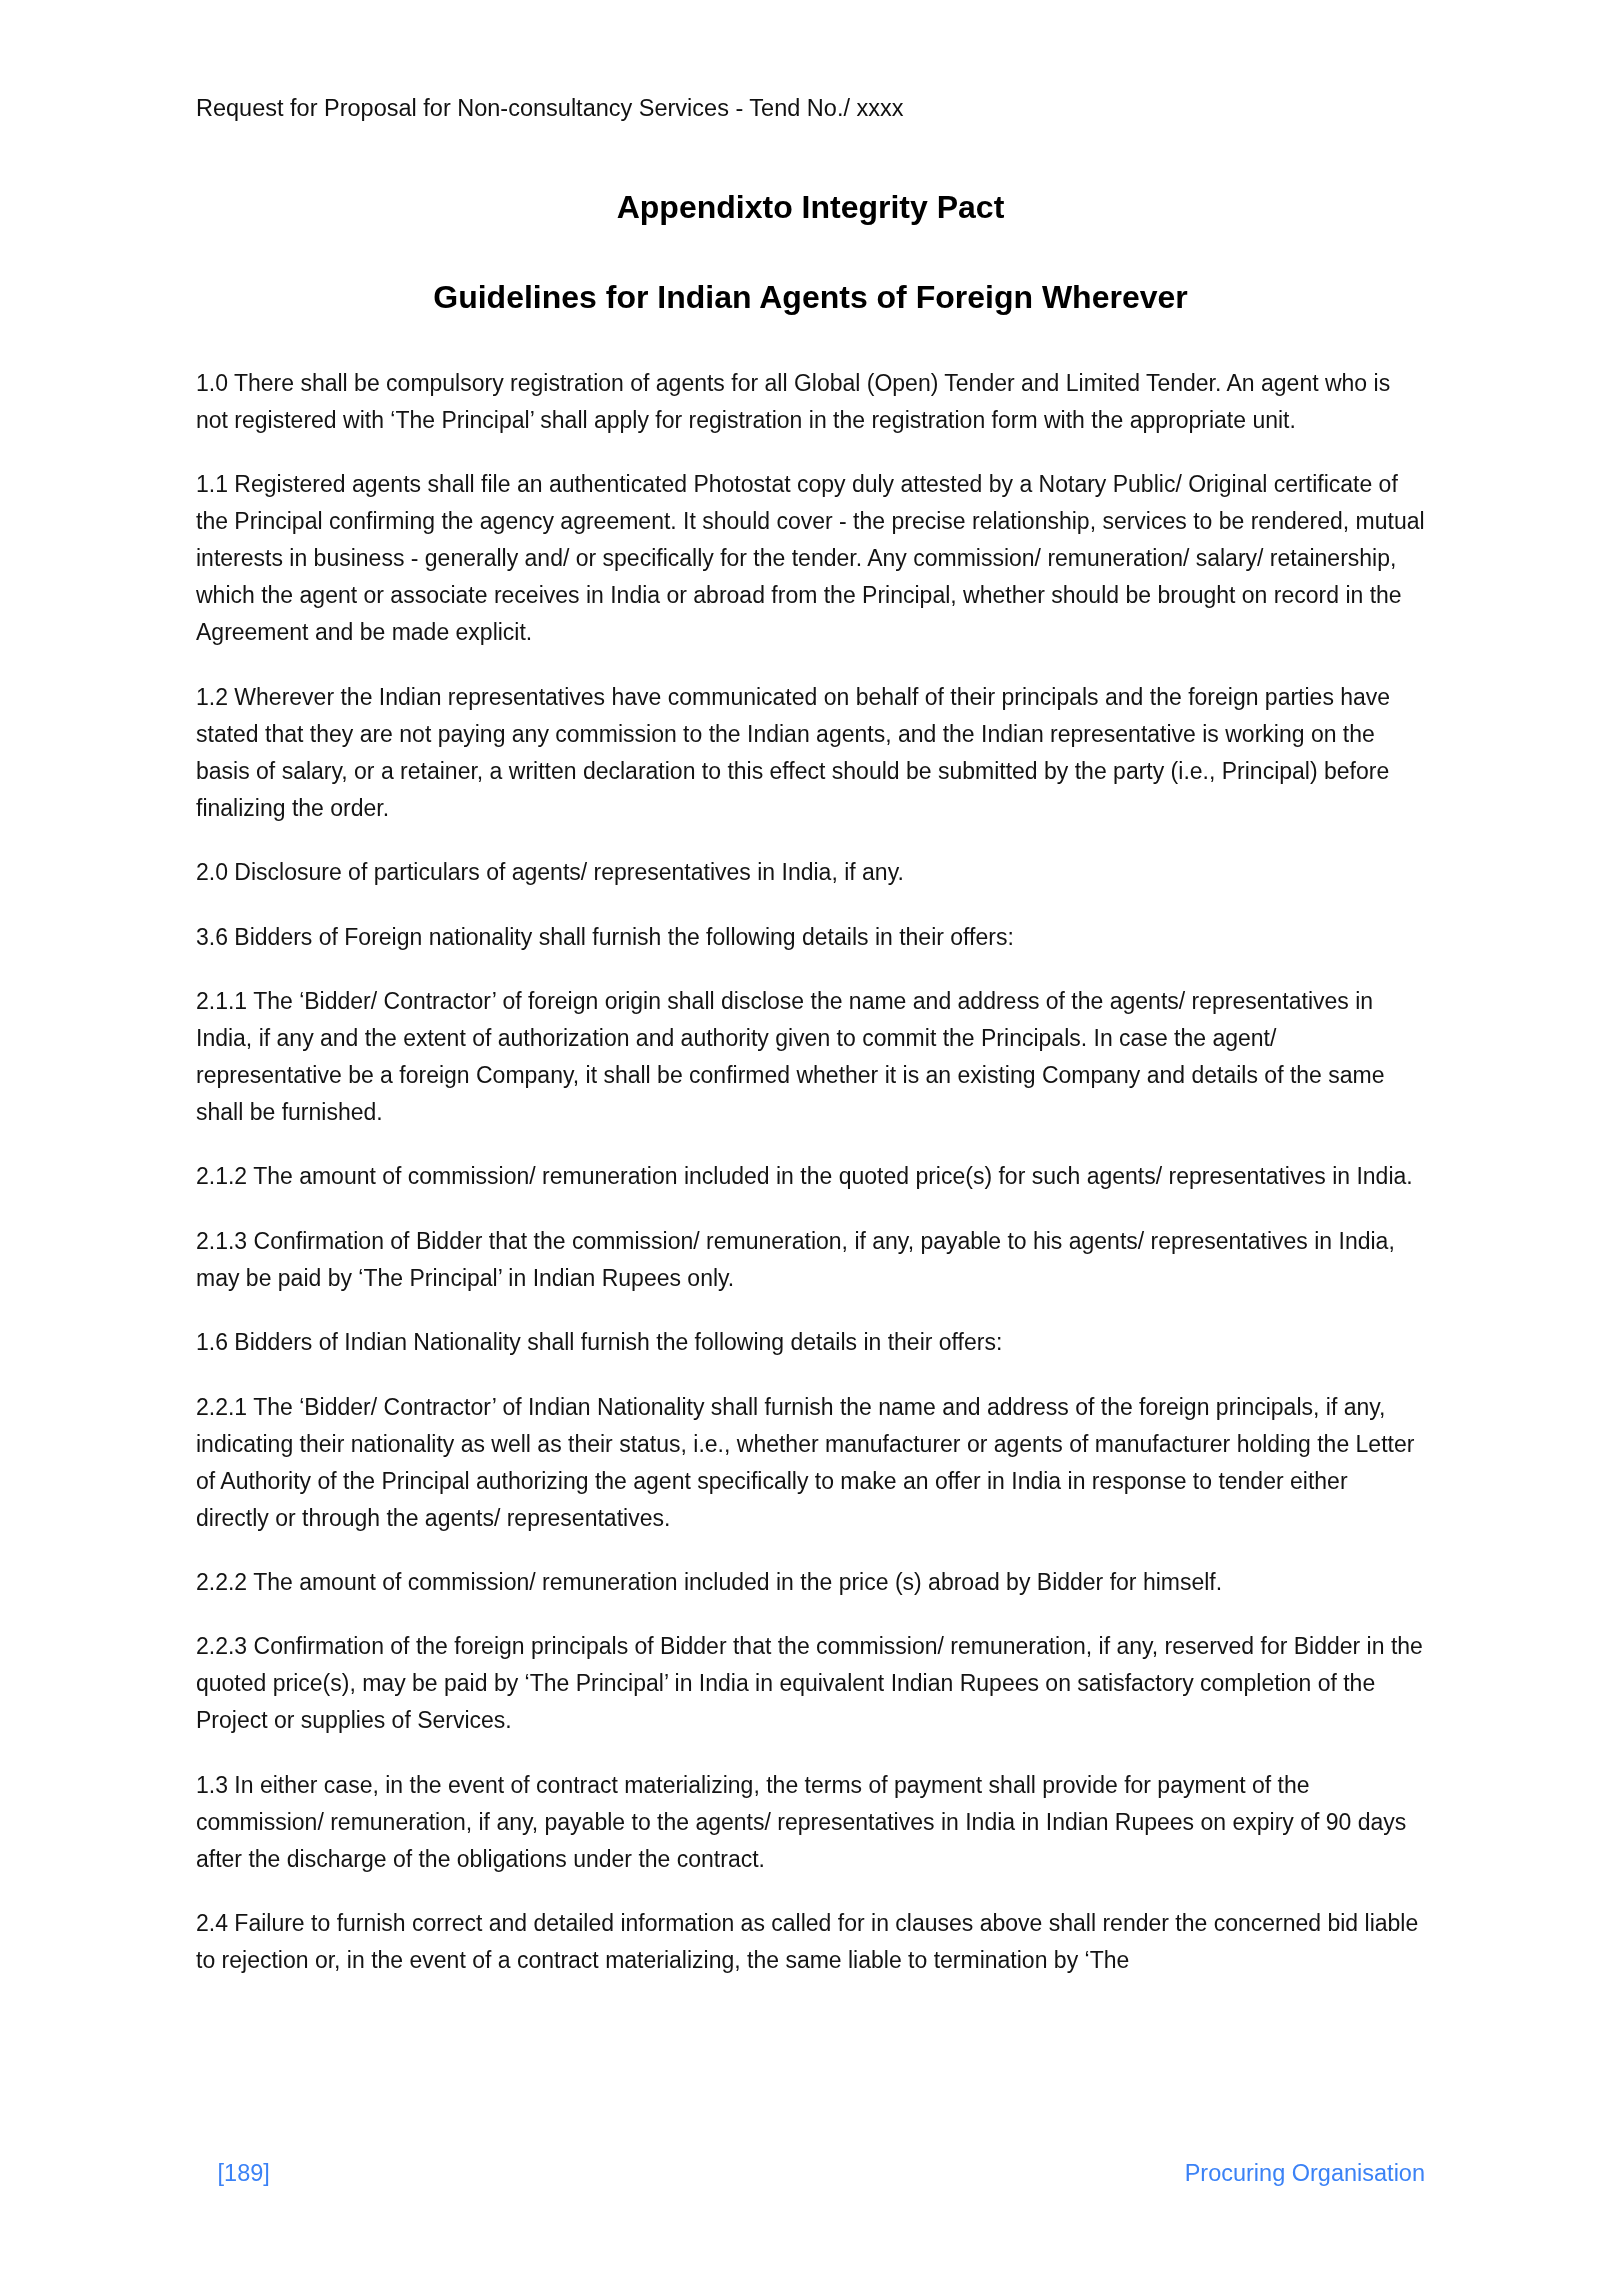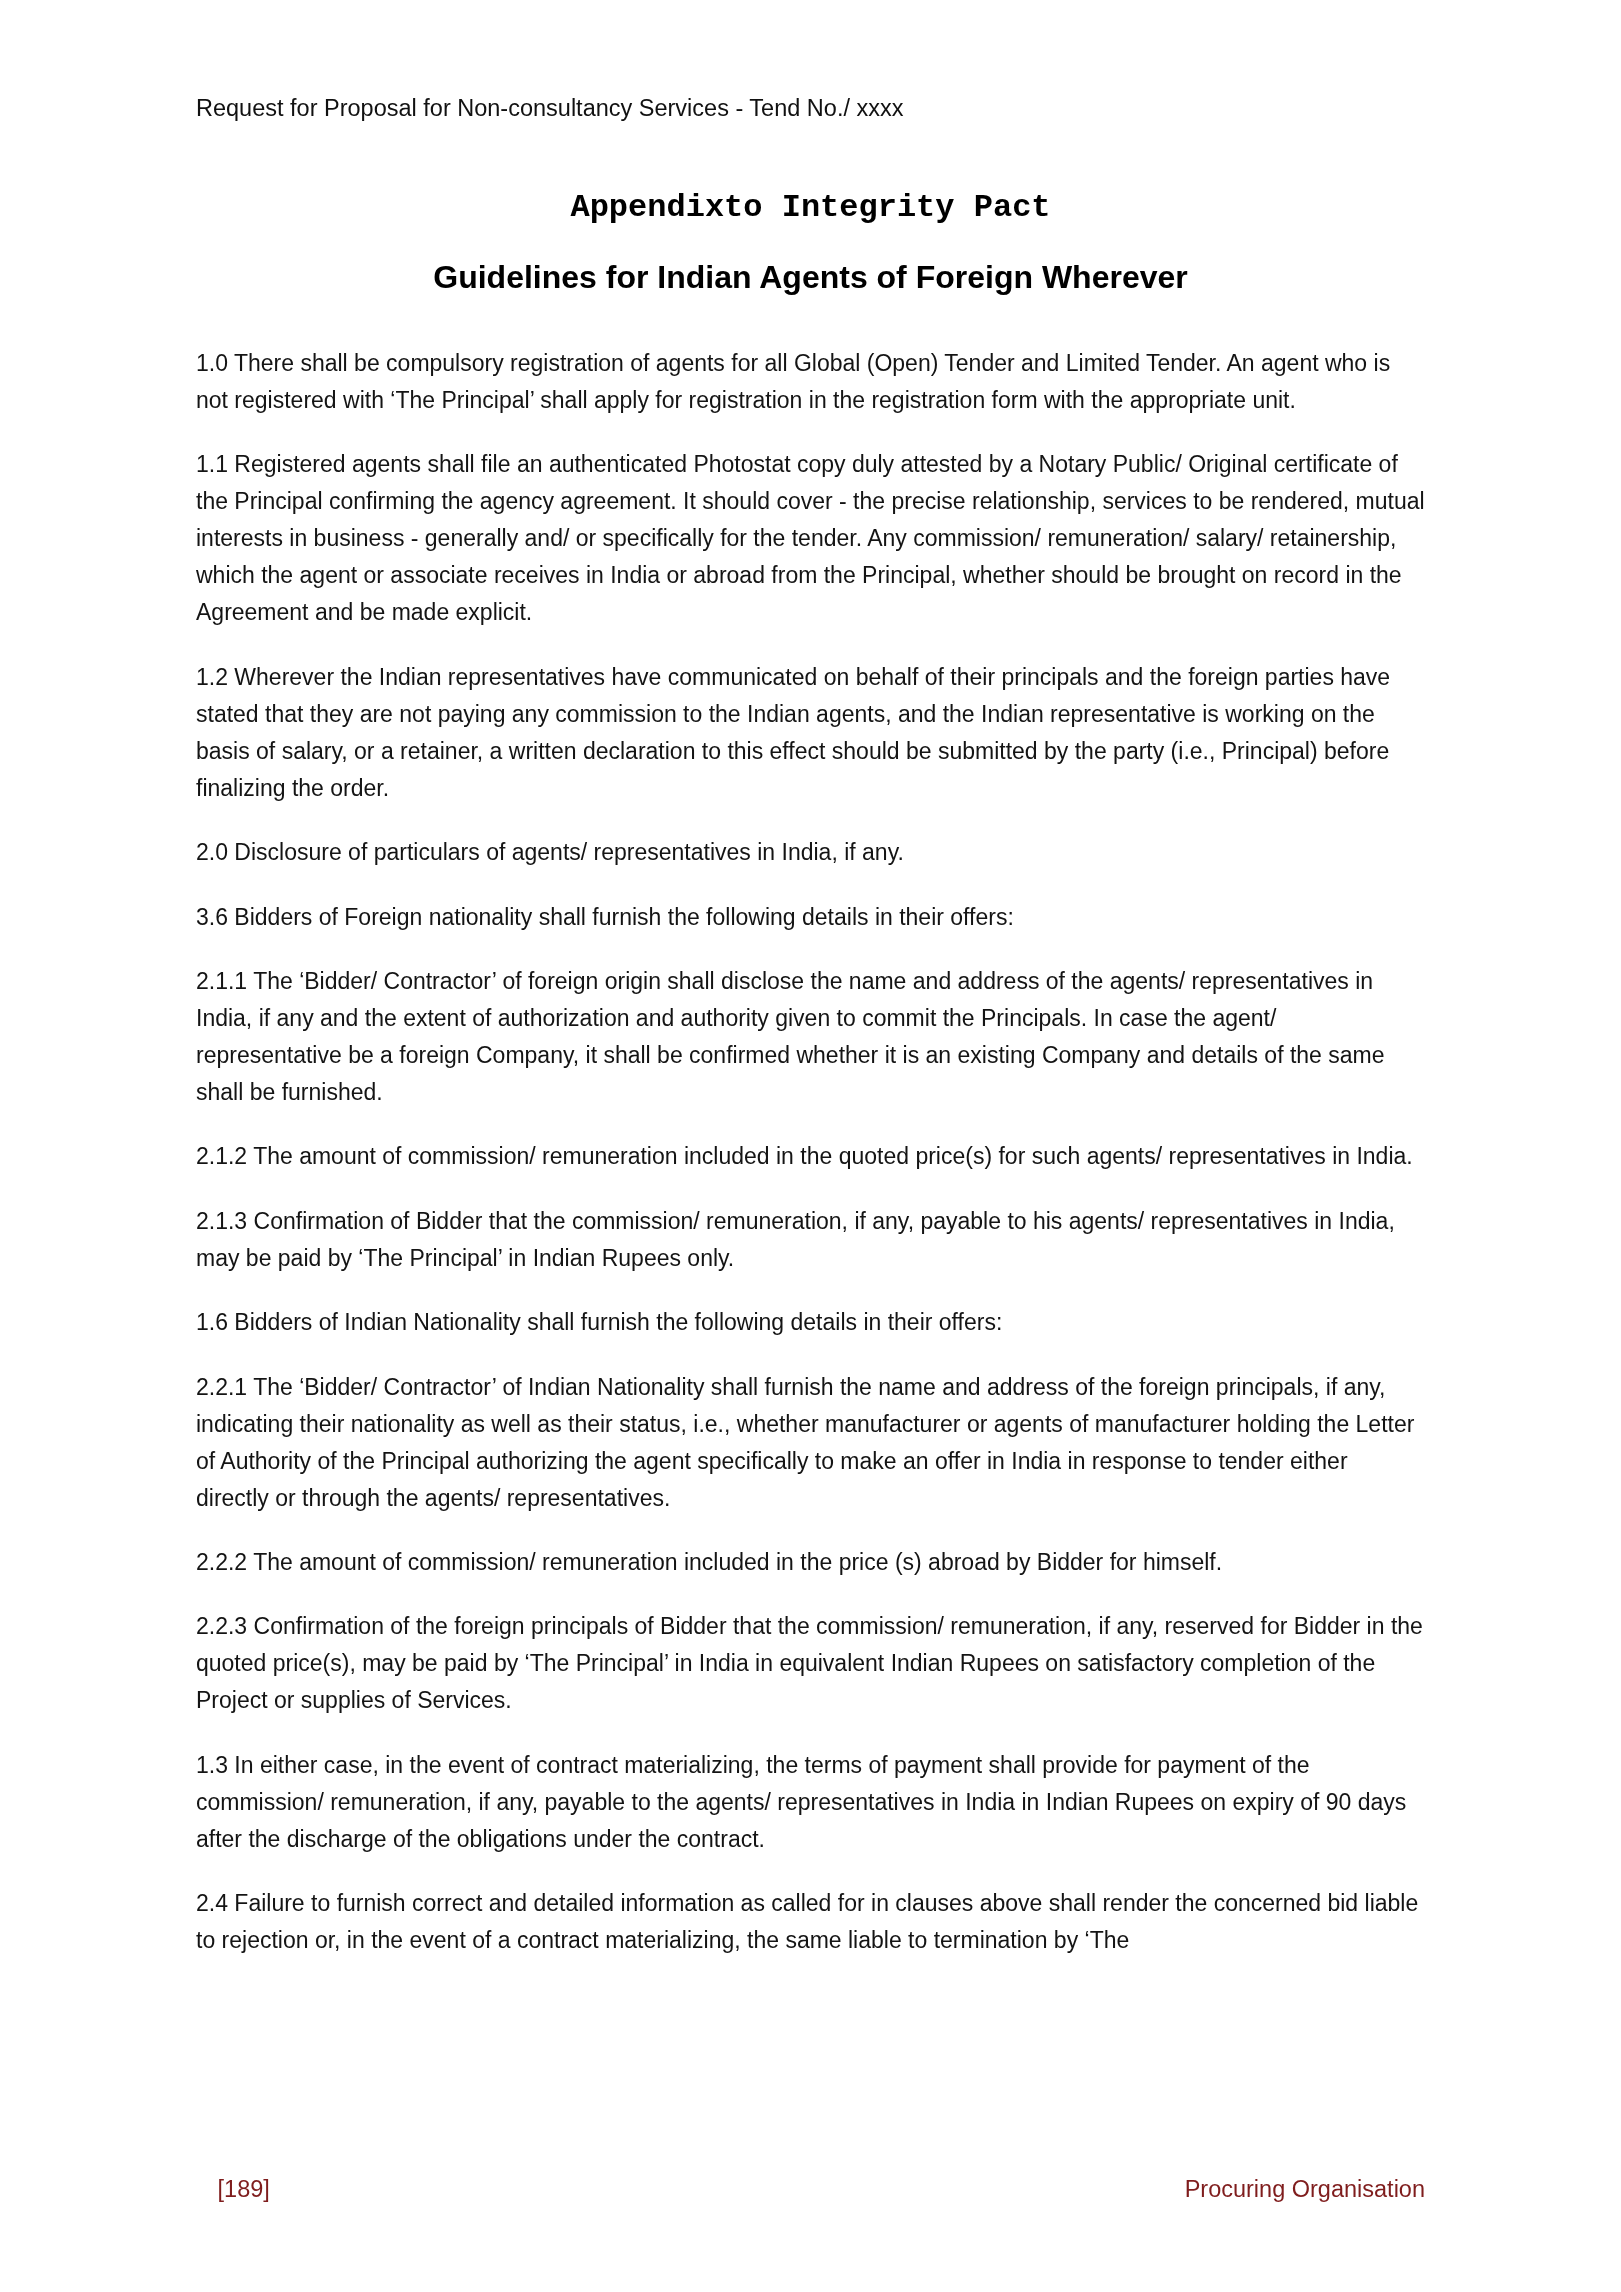--- a/index.html
+++ b/index.html
@@ -21,40 +21,40 @@
     line-height: 31px;
     color: #111111;
     margin-bottom: 65px;
   }
   .doc-title {
     font-size: 32px;
     font-weight: bold;
     text-align: center;
     color: #000000;
   }
-  .doc-title.first { margin-bottom: 33px; font-family: Liberation Mono, monospace; }
+  .doc-title.first { margin-bottom: 53px; }
   .doc-title.second { margin-bottom: 49px; }
   .doc-body p {
     font-size: 23px;
     line-height: 37px;
     margin-bottom: 27.4px;
     text-align: left;
     color: #141414;
   }
   .doc-footer {
     position: absolute;
     left: 0;
     right: 0;
-    bottom: 78px;
+    bottom: 94px;
     padding: 0 196px;
     display: flex;
     justify-content: space-between;
     align-items: baseline;
     font-size: 23.5px;
-    color: #7f1d1d;
+    color: #3b82f6;
   }
   .doc-footer .footer-left { margin-left: 21.6px; }
 </style>
 </head>
 <body>
 
 <div class="page">
 
   <div class="doc-header">Request for Proposal for Non-consultancy Services - Tend No./ xxxx</div>
 

